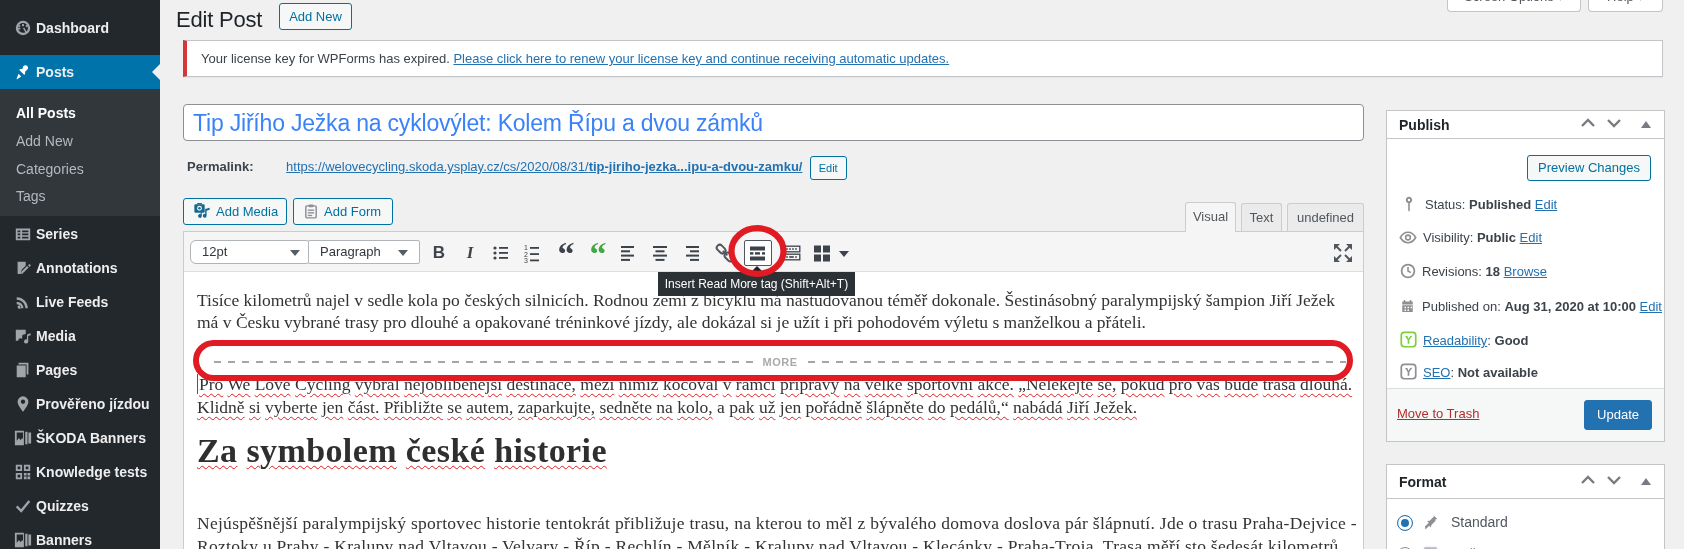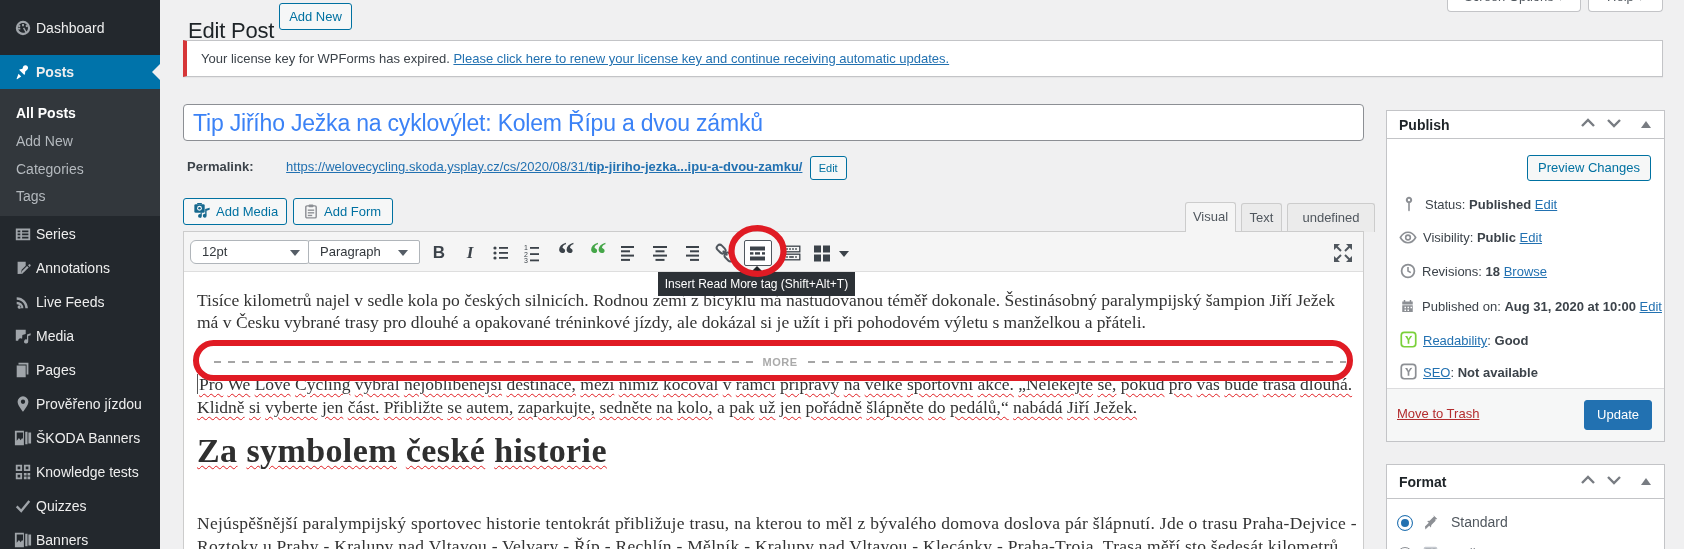--- a/index.html
+++ b/index.html
@@ -2,37 +2,37 @@
 <html><head>
 <meta charset="utf-8">
 <style>
   * { margin:0; padding:0; box-sizing:border-box; }
   html,body { width:1684px; height:549px; overflow:hidden; }
   body { position:relative; background:#f0f0f1; font-family:"Liberation Sans", sans-serif; }
   .abs { position:absolute; }
 
   
   #menu { position:absolute; left:0; top:0; width:160px; height:549px; background:#23282d; }
-  .mi { position:absolute; left:0; width:160px; height:34px; color:#eeeeee; font-size:14px; }
+  .mi { position:absolute; left:0; width:160px; height:34px; color:#eeeeee; font-size:14px;font-weight:bold; }
   .mi .txt { position:absolute; left:36px; top:50%; transform:translateY(-50%); }
   .mi .ico { position:absolute; left:14px; top:50%; transform:translateY(-50%); width:18px; height:18px; }
   .mi svg { display:block; width:18px; height:18px; }
   #mi-posts { background:#0073aa; font-weight:600; }
   #mi-posts:after { content:""; position:absolute; right:0; top:50%; margin-top:-8px; width:0; height:0;
      border:8px solid transparent; border-right-color:#f0f0f1; }
   #submenu { position:absolute; left:0; top:89px; width:160px; height:127px; background:#32373c; }
   .smi { position:absolute; left:16px; color:#b4b9be; font-size:14px; }
   .smi.cur { color:#ffffff; font-weight:700; }
 
   
   .toptab { position:absolute; top:-16px; height:28px; background:#fff; border:1px solid #c3c4c7; border-top:none;
     border-radius:0 0 4px 4px; color:#50575e; font-size:13px; text-align:center; line-height:26px; overflow:hidden; }
 
   
-  #h1 { position:absolute; left:188px; top:7px; font-size:22px; letter-spacing:-0.2px; font-weight:400; color:#1d2327;margin-top:11px; }
+  #h1 { position:absolute; left:176px; top:7px; font-size:22px; letter-spacing:-0.2px; font-weight:400; color:#1d2327; }
   #addnew { position:absolute; left:279px; top:3px; width:73px; height:27px; background:#f6f7f7;
     border:1px solid #0071a1; border-radius:3px; color:#0071a1; font-size:13px; text-align:center; line-height:25px; }
 
   
   #notice { position:absolute; left:183px; top:40px; width:1480px; height:37px; background:#fff;
     border:1px solid #c3c4c7; border-left:4px solid #d63638; box-shadow:0 1px 1px rgba(0,0,0,.04);
     font-size:13px; color:#3c434a; line-height:35px; padding-left:14px; }
   #notice a { color:#2271b1; }
 
   
@@ -241,21 +241,21 @@
       <rect x="7" y="1.2" width="6" height="3.4" rx="1" fill="#8c8f94"></rect>
       <g fill="#8c8f94">
         <rect x="6" y="7.5" width="8" height="1.7"></rect>
         <rect x="6" y="10.8" width="8" height="1.7"></rect>
         <rect x="6" y="14.1" width="5.5" height="1.7"></rect>
       </g>
     </svg>Add Form</div>
 
 <div class="etab active" style="left:1185px; top:202px; width:51px;">Visual</div>
 <div class="etab" style="left:1241px; top:203px; width:41px;">Text</div>
-<div class="etab" style="left:1287px; top:203px; width:88px;">undefined</div>
+<div class="etab" style="left:1287px; top:203px; width:77px;">undefined</div>
 
 <div id="editor">
   <div id="toolbar">
     <div class="tsel" style="left:6px; width:122px;border-radius:6px;">12pt</div>
     <div class="tsel" style="left:124px; width:112px;">Paragraph</div>
     <div class="tico" style="left:243px">
         <svg viewBox="0 0 24 24" width="24" height="24">
           <text x="12" y="17" font-size="17" font-weight="bold" font-family="Liberation Sans" fill="#3c434a" text-anchor="middle">B</text>
         </svg>
       </div>

